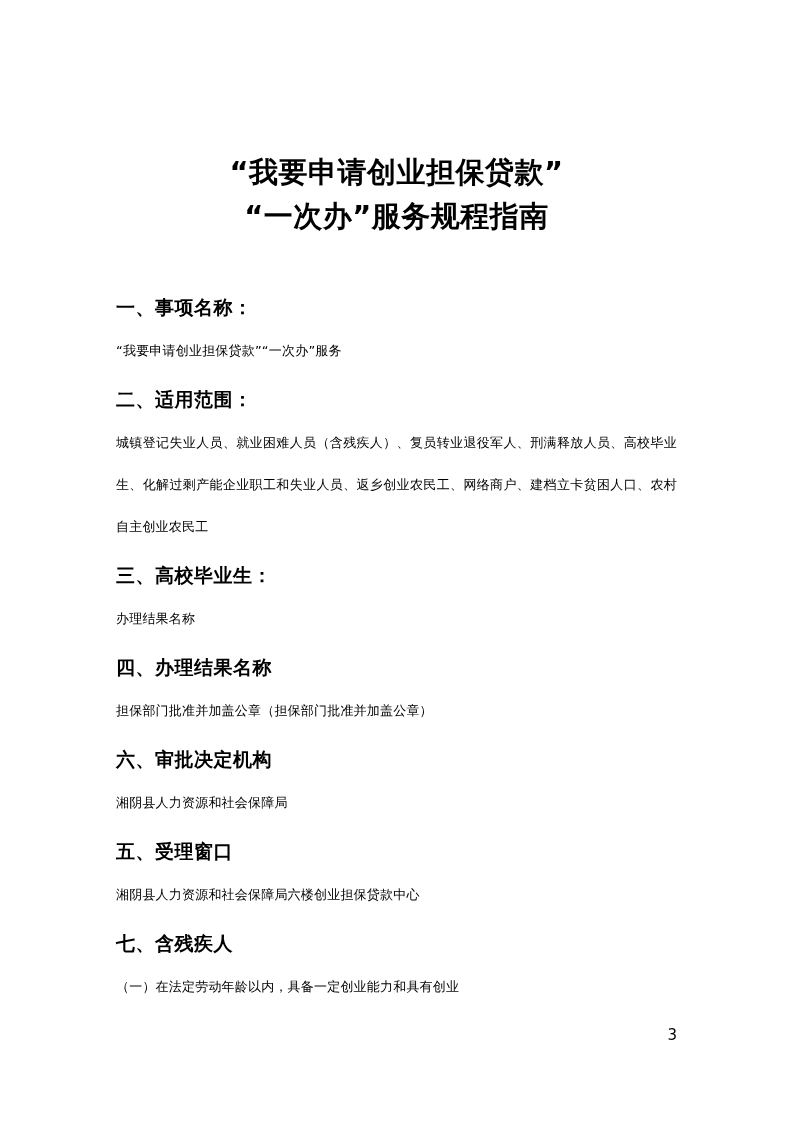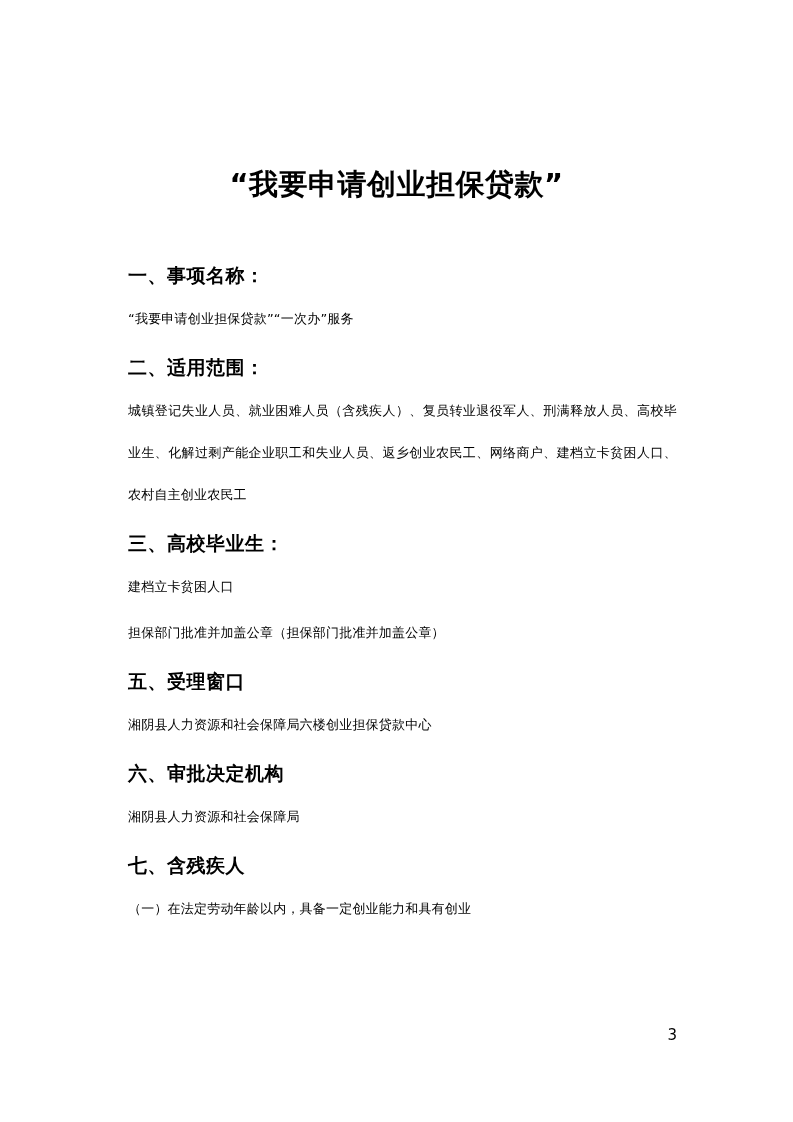--- a/index.html
+++ b/index.html
@@ -21,28 +21,28 @@
     height: 1122px;
     box-sizing: border-box;
     padding: 150px 116px 60px 116px;
   }
   .doc-title {
     text-align: center;
     font-weight: bold;
     font-size: 29px;
     line-height: 44px;
     letter-spacing: 0.5px;
-    margin: 12px 0 48px 0;
+    margin: 0 0 48px 0;
   }
   .doc-title .title-line {
     display: block;
     white-space: nowrap;
   }
   .section {
-    margin: 0 0 4px 12px;
+    margin: 0 0 4px 0;
   }
   .section-heading {
     font-weight: bold;
     font-size: 19px;
     line-height: 42px;
     letter-spacing: 0.5px;
     margin: 6px 0 2px 0;
   }
   .section-body {
     font-size: 13px;
@@ -63,49 +63,51 @@
     line-height: 18px;
   }
 </style>
 </head>
 <body>
 
 <div class="page">
 
   <h1 class="doc-title">
     <span class="title-line">“我要申请创业担保贷款”</span>
+    <span class="title-line">“一次办”服务规程指南</span>
   </h1>
 
   <div class="section">
     <div class="section-heading">一、事项名称：</div>
     <p class="section-body">“我要申请创业担保贷款”“一次办”服务</p>
   </div>
 
   <div class="section">
     <div class="section-heading">二、适用范围：</div>
     <p class="section-body">城镇登记失业人员、就业困难人员（含残疾人）、复员转业退役军人、刑满释放人员、高校毕业生、化解过剩产能企业职工和失业人员、返乡创业农民工、网络商户、建档立卡贫困人口、农村自主创业农民工</p>
   </div>
 
   <div class="section">
     <div class="section-heading">三、高校毕业生：</div>
-    <p class="section-body">建档立卡贫困人口</p>
+    <p class="section-body">办理结果名称</p>
   </div>
 
   <div class="section">
+    <div class="section-heading">四、办理结果名称</div>
     <p class="section-body">担保部门批准并加盖公章（担保部门批准并加盖公章）</p>
+  </div>
+
+  <div class="section">
+    <div class="section-heading">六、审批决定机构</div>
+    <p class="section-body">湘阴县人力资源和社会保障局</p>
   </div>
 
   <div class="section">
     <div class="section-heading">五、受理窗口</div>
     <p class="section-body">湘阴县人力资源和社会保障局六楼创业担保贷款中心</p>
-  </div>
-
-  <div class="section">
-    <div class="section-heading">六、审批决定机构</div>
-    <p class="section-body">湘阴县人力资源和社会保障局</p>
   </div>
 
   <div class="section">
     <div class="section-heading">七、含残疾人</div>
     <p class="section-body indent">（一）在法定劳动年龄以内，具备一定创业能力和具有创业</p>
   </div>
 
   <div class="page-number">3</div>
 
 </div>

